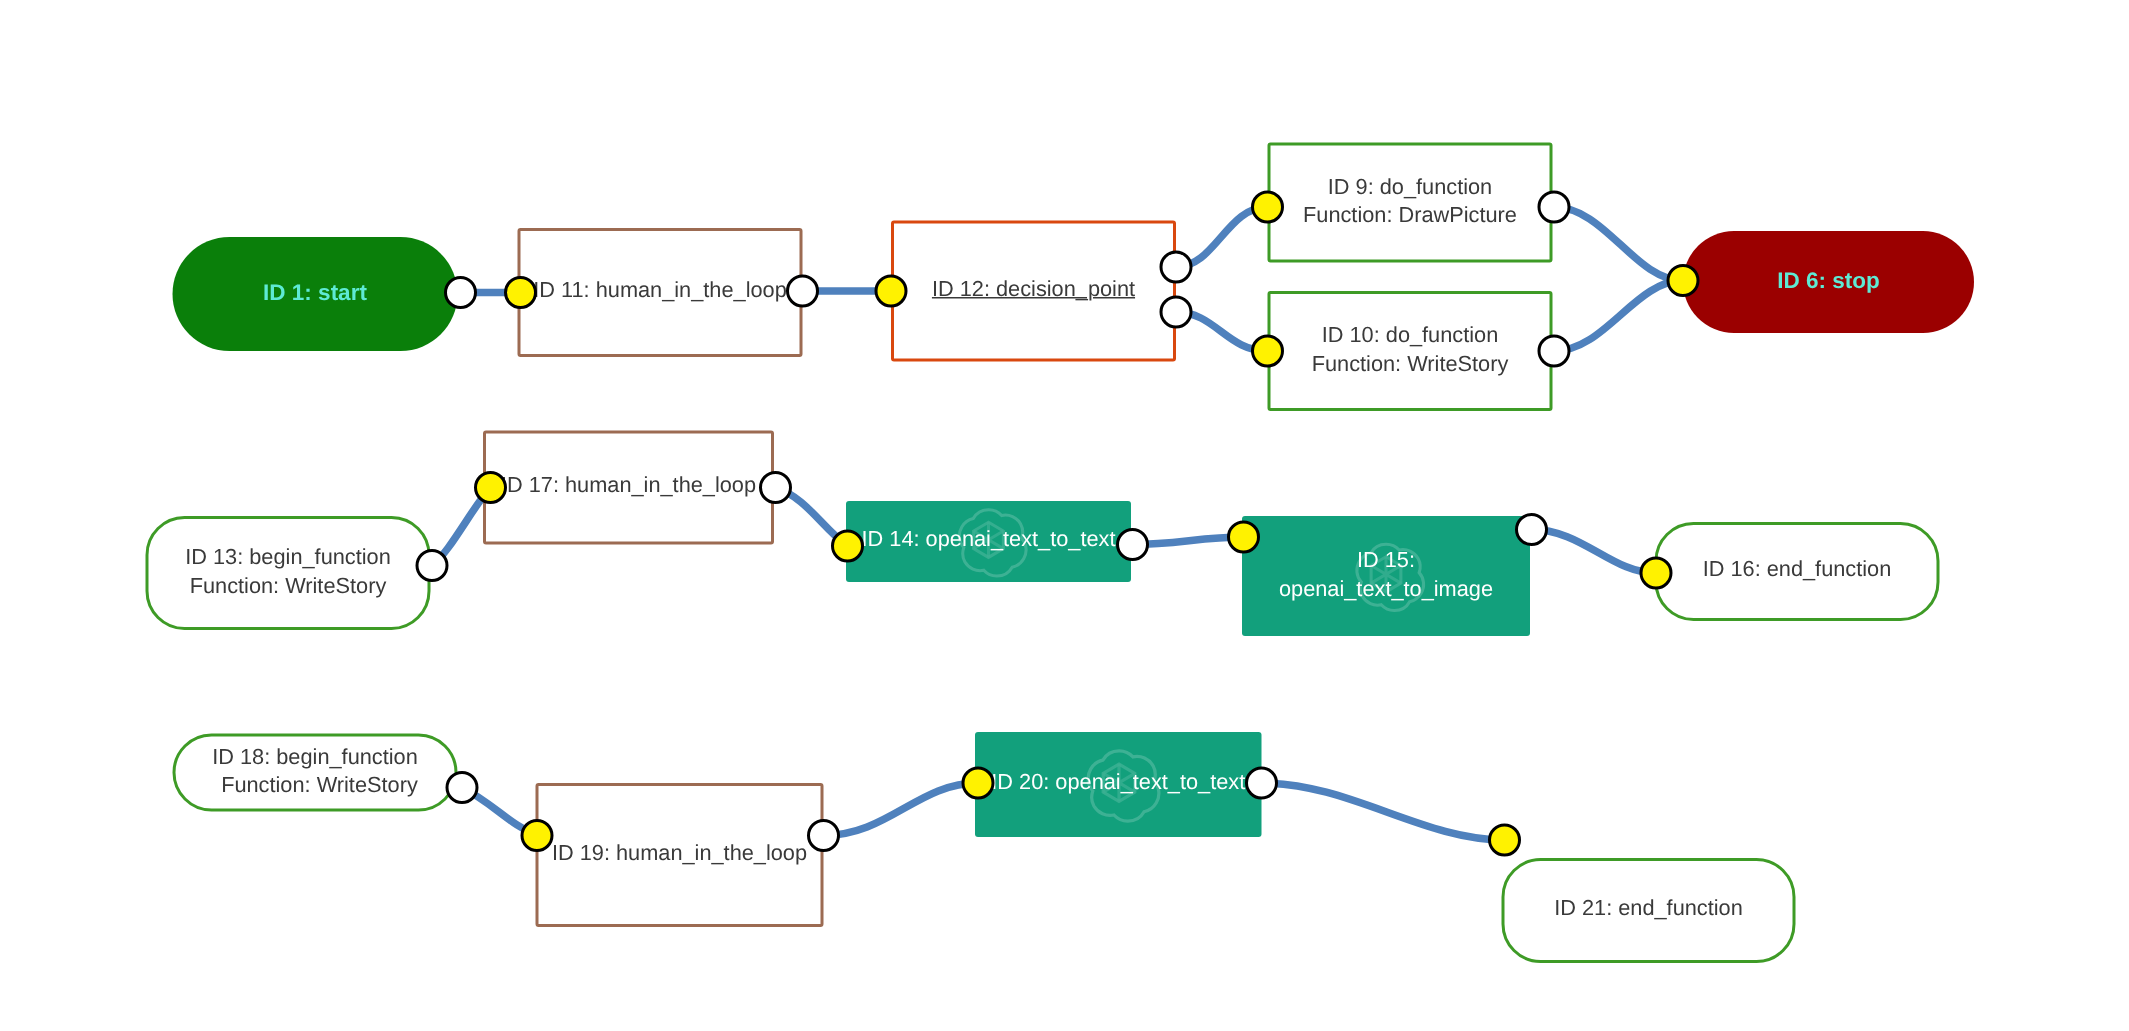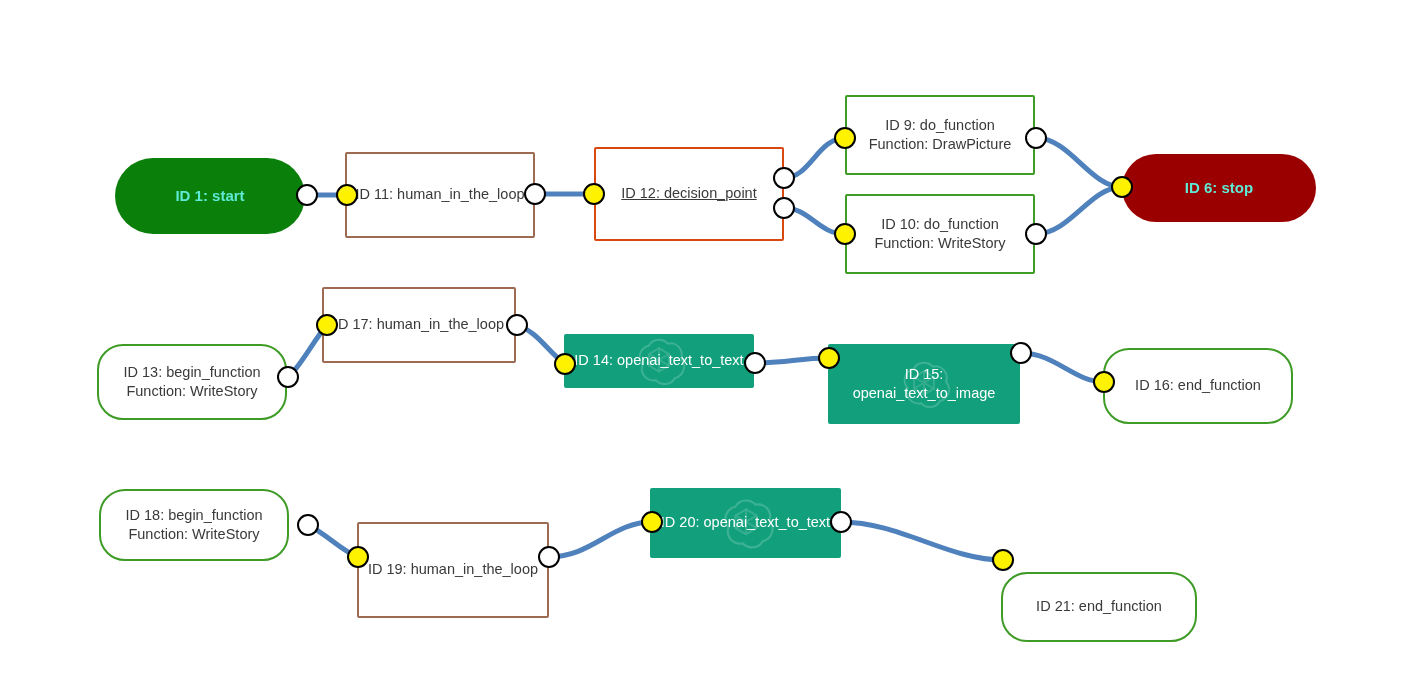--- a/index.html
+++ b/index.html
@@ -163,24 +163,24 @@
       </div>
       <div class="node openai" style="left: 828px; top: 332px; width: 192px; height: 80px; margin-top: 12px;">
         <svg class="watermark" width="54.12" height="54.12" viewBox="0 0 24 24" fill="none" stroke="#ffffff" stroke-width="0.9">
           <path d="M12 2.6c-1.9 0-3.6 1-4.5 2.6a5.2 5.2 0 0 0-3.4 2.5 5.2 5.2 0 0 0 .6 6.1 5.2 5.2 0 0 0 .3 4.2 5.2 5.2 0 0 0 5.6 2.5 5.2 5.2 0 0 0 3.9 1.7c1.9 0 3.6-1 4.5-2.6a5.2 5.2 0 0 0 3.4-2.5 5.2 5.2 0 0 0-.6-6.1 5.2 5.2 0 0 0-.3-4.2A5.2 5.2 0 0 0 15.9 4.3 5.2 5.2 0 0 0 12 2.6z"></path>
           <path d="M12 6.3 7.6 8.9v5.2L12 16.7l4.4-2.6V8.9L12 6.3z" opacity="0.8"></path>
           <path d="M12 6.3v10.4M7.6 8.9l8.8 5.2M16.4 8.9l-8.8 5.2" opacity="0.7"></path>
         </svg>
         <span class="label">ID 15:
 openai_text_to_image</span>
       </div>
-      <div class="node funcround" style="left: 1103px; top: 348px; width: 190px; height: 76px;">
+      <div class="node funcround" style="left: 1103px; top: 348px; width: 190px; height: 66px;">
         <span class="label">ID 16: end_function</span>
       </div>
-      <div class="node funcround" style="left: 99px; top: 489px; width: 190px; height: 72px;">
+      <div class="node funcround" style="left: 115px; top: 489px; width: 190px; height: 52px; text-align: right;">
         <span class="label">ID 18: begin_function
 Function: WriteStory</span>
       </div>
       <div class="node human" style="left: 357px; top: 522px; width: 192px; height: 96px;">
         <span class="label">ID 19: human_in_the_loop</span>
       </div>
       <div class="node openai" style="left: 650px; top: 488px; width: 191px; height: 70px;">
         <svg class="watermark" width="57.4" height="57.4" viewBox="0 0 24 24" fill="none" stroke="#ffffff" stroke-width="0.9">
           <path d="M12 2.6c-1.9 0-3.6 1-4.5 2.6a5.2 5.2 0 0 0-3.4 2.5 5.2 5.2 0 0 0 .6 6.1 5.2 5.2 0 0 0 .3 4.2 5.2 5.2 0 0 0 5.6 2.5 5.2 5.2 0 0 0 3.9 1.7c1.9 0 3.6-1 4.5-2.6a5.2 5.2 0 0 0 3.4-2.5 5.2 5.2 0 0 0-.6-6.1 5.2 5.2 0 0 0-.3-4.2A5.2 5.2 0 0 0 15.9 4.3 5.2 5.2 0 0 0 12 2.6z"></path>
           <path d="M12 6.3 7.6 8.9v5.2L12 16.7l4.4-2.6V8.9L12 6.3z" opacity="0.8"></path>

